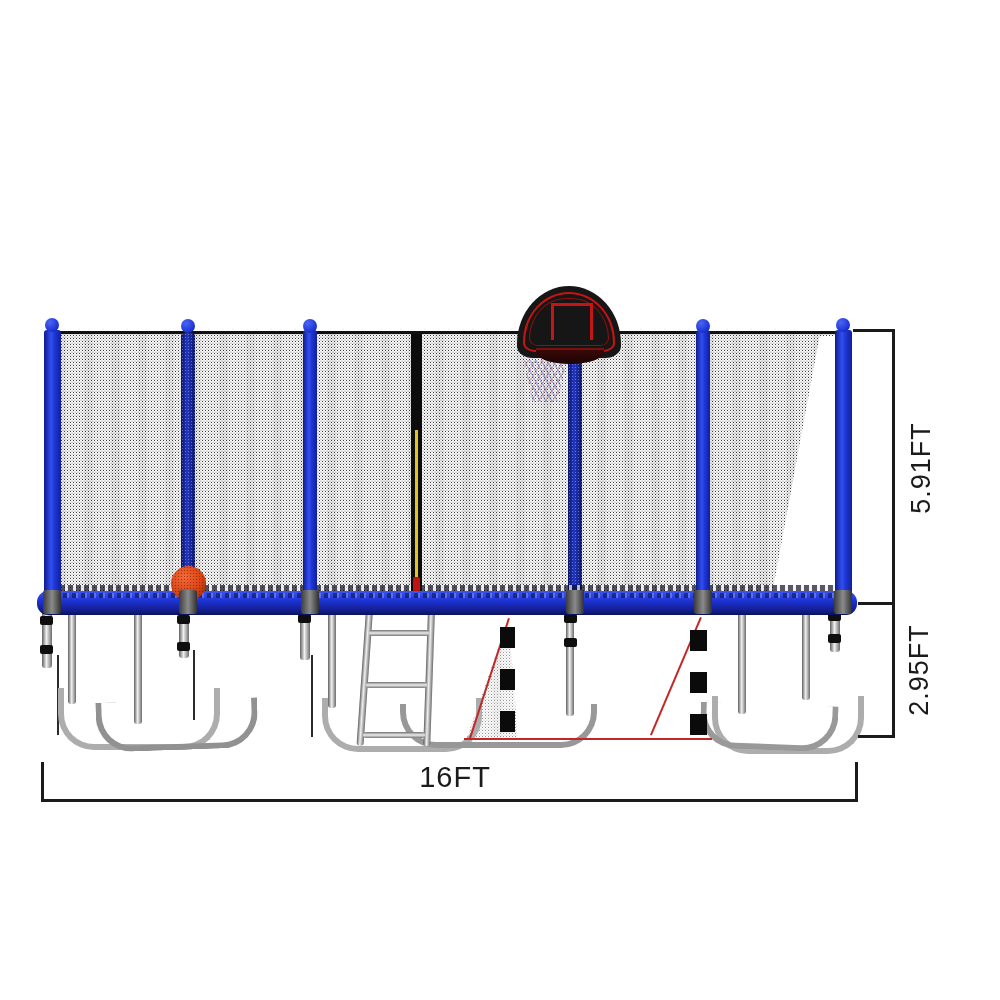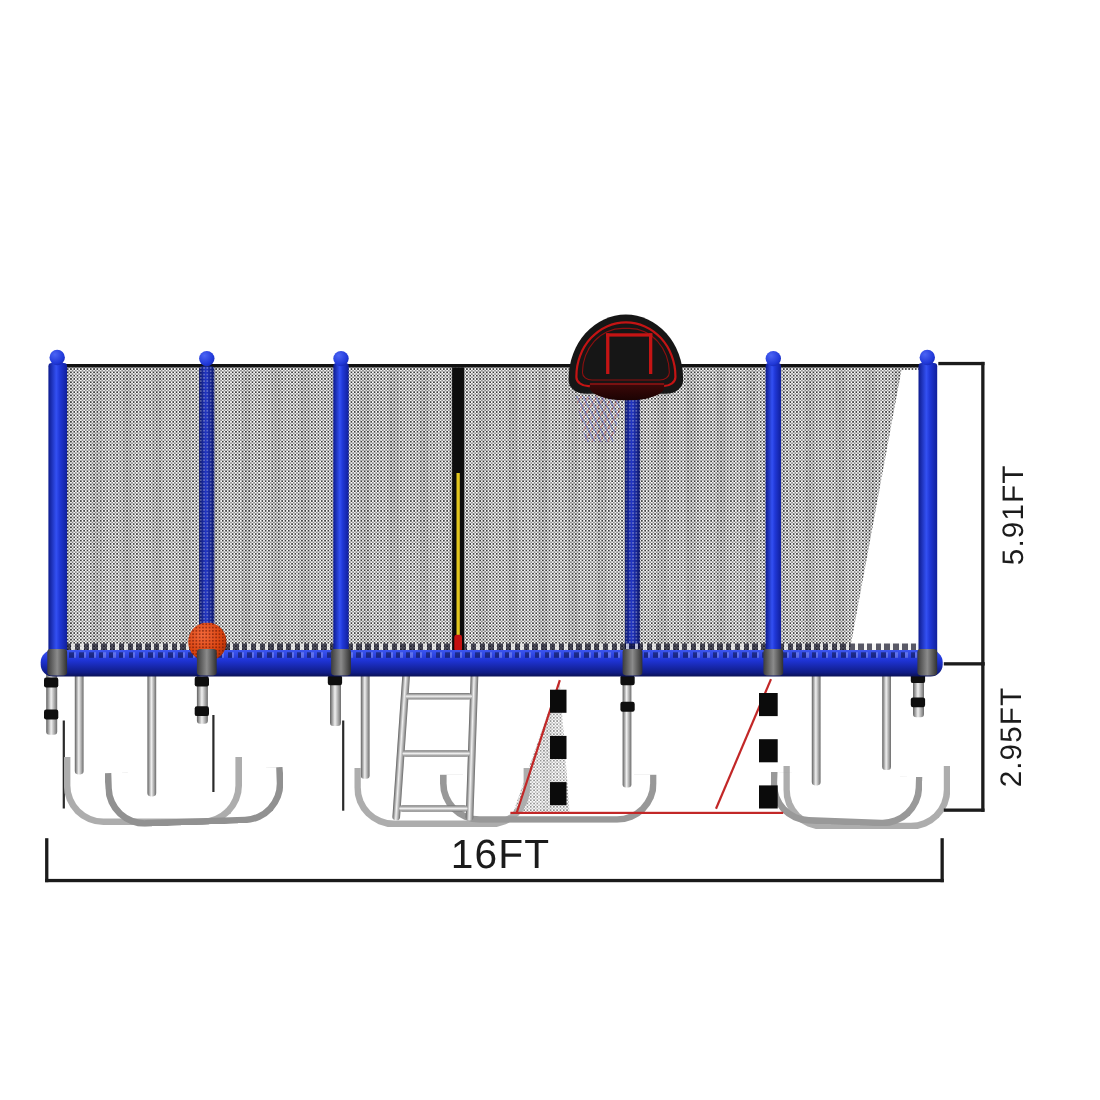--- a/index.html
+++ b/index.html
@@ -157,15 +157,15 @@
   <div class="abs dimlabel" style="left:861px;top:453px;width:120px;height:30px;line-height:30px;transform:rotate(-90deg);z-index:8;">5.91FT</div>
 
   <div class="abs dim" style="left:858px;top:602px;width:37px;height:3px;z-index:8;"></div>
   <div class="abs dim" style="left:892px;top:602px;width:3px;height:136px;z-index:8;"></div>
   <div class="abs dim" style="left:858px;top:735px;width:37px;height:3px;z-index:8;"></div>
   <div class="abs dimlabel" style="left:859px;top:655px;width:120px;height:30px;line-height:30px;transform:rotate(-90deg);z-index:8;">2.95FT</div>
 
   <div class="abs dim" style="left:41px;top:762px;width:3px;height:40px;z-index:8;"></div>
   <div class="abs dim" style="left:855px;top:762px;width:3px;height:40px;z-index:8;"></div>
   <div class="abs dim" style="left:41px;top:799px;width:817px;height:3px;z-index:8;"></div>
-  <div class="abs dimlabel" style="left:360px;top:760px;width:190px;height:34px;line-height:34px;font-size:37px;z-index:8;">16FT</div>
+  <div class="abs dimlabel" style="left:360px;top:760px;width:190px;height:34px;line-height:34px;font-size:29px;z-index:8;">16FT</div>
 
 </div>
 
 </body></html>

